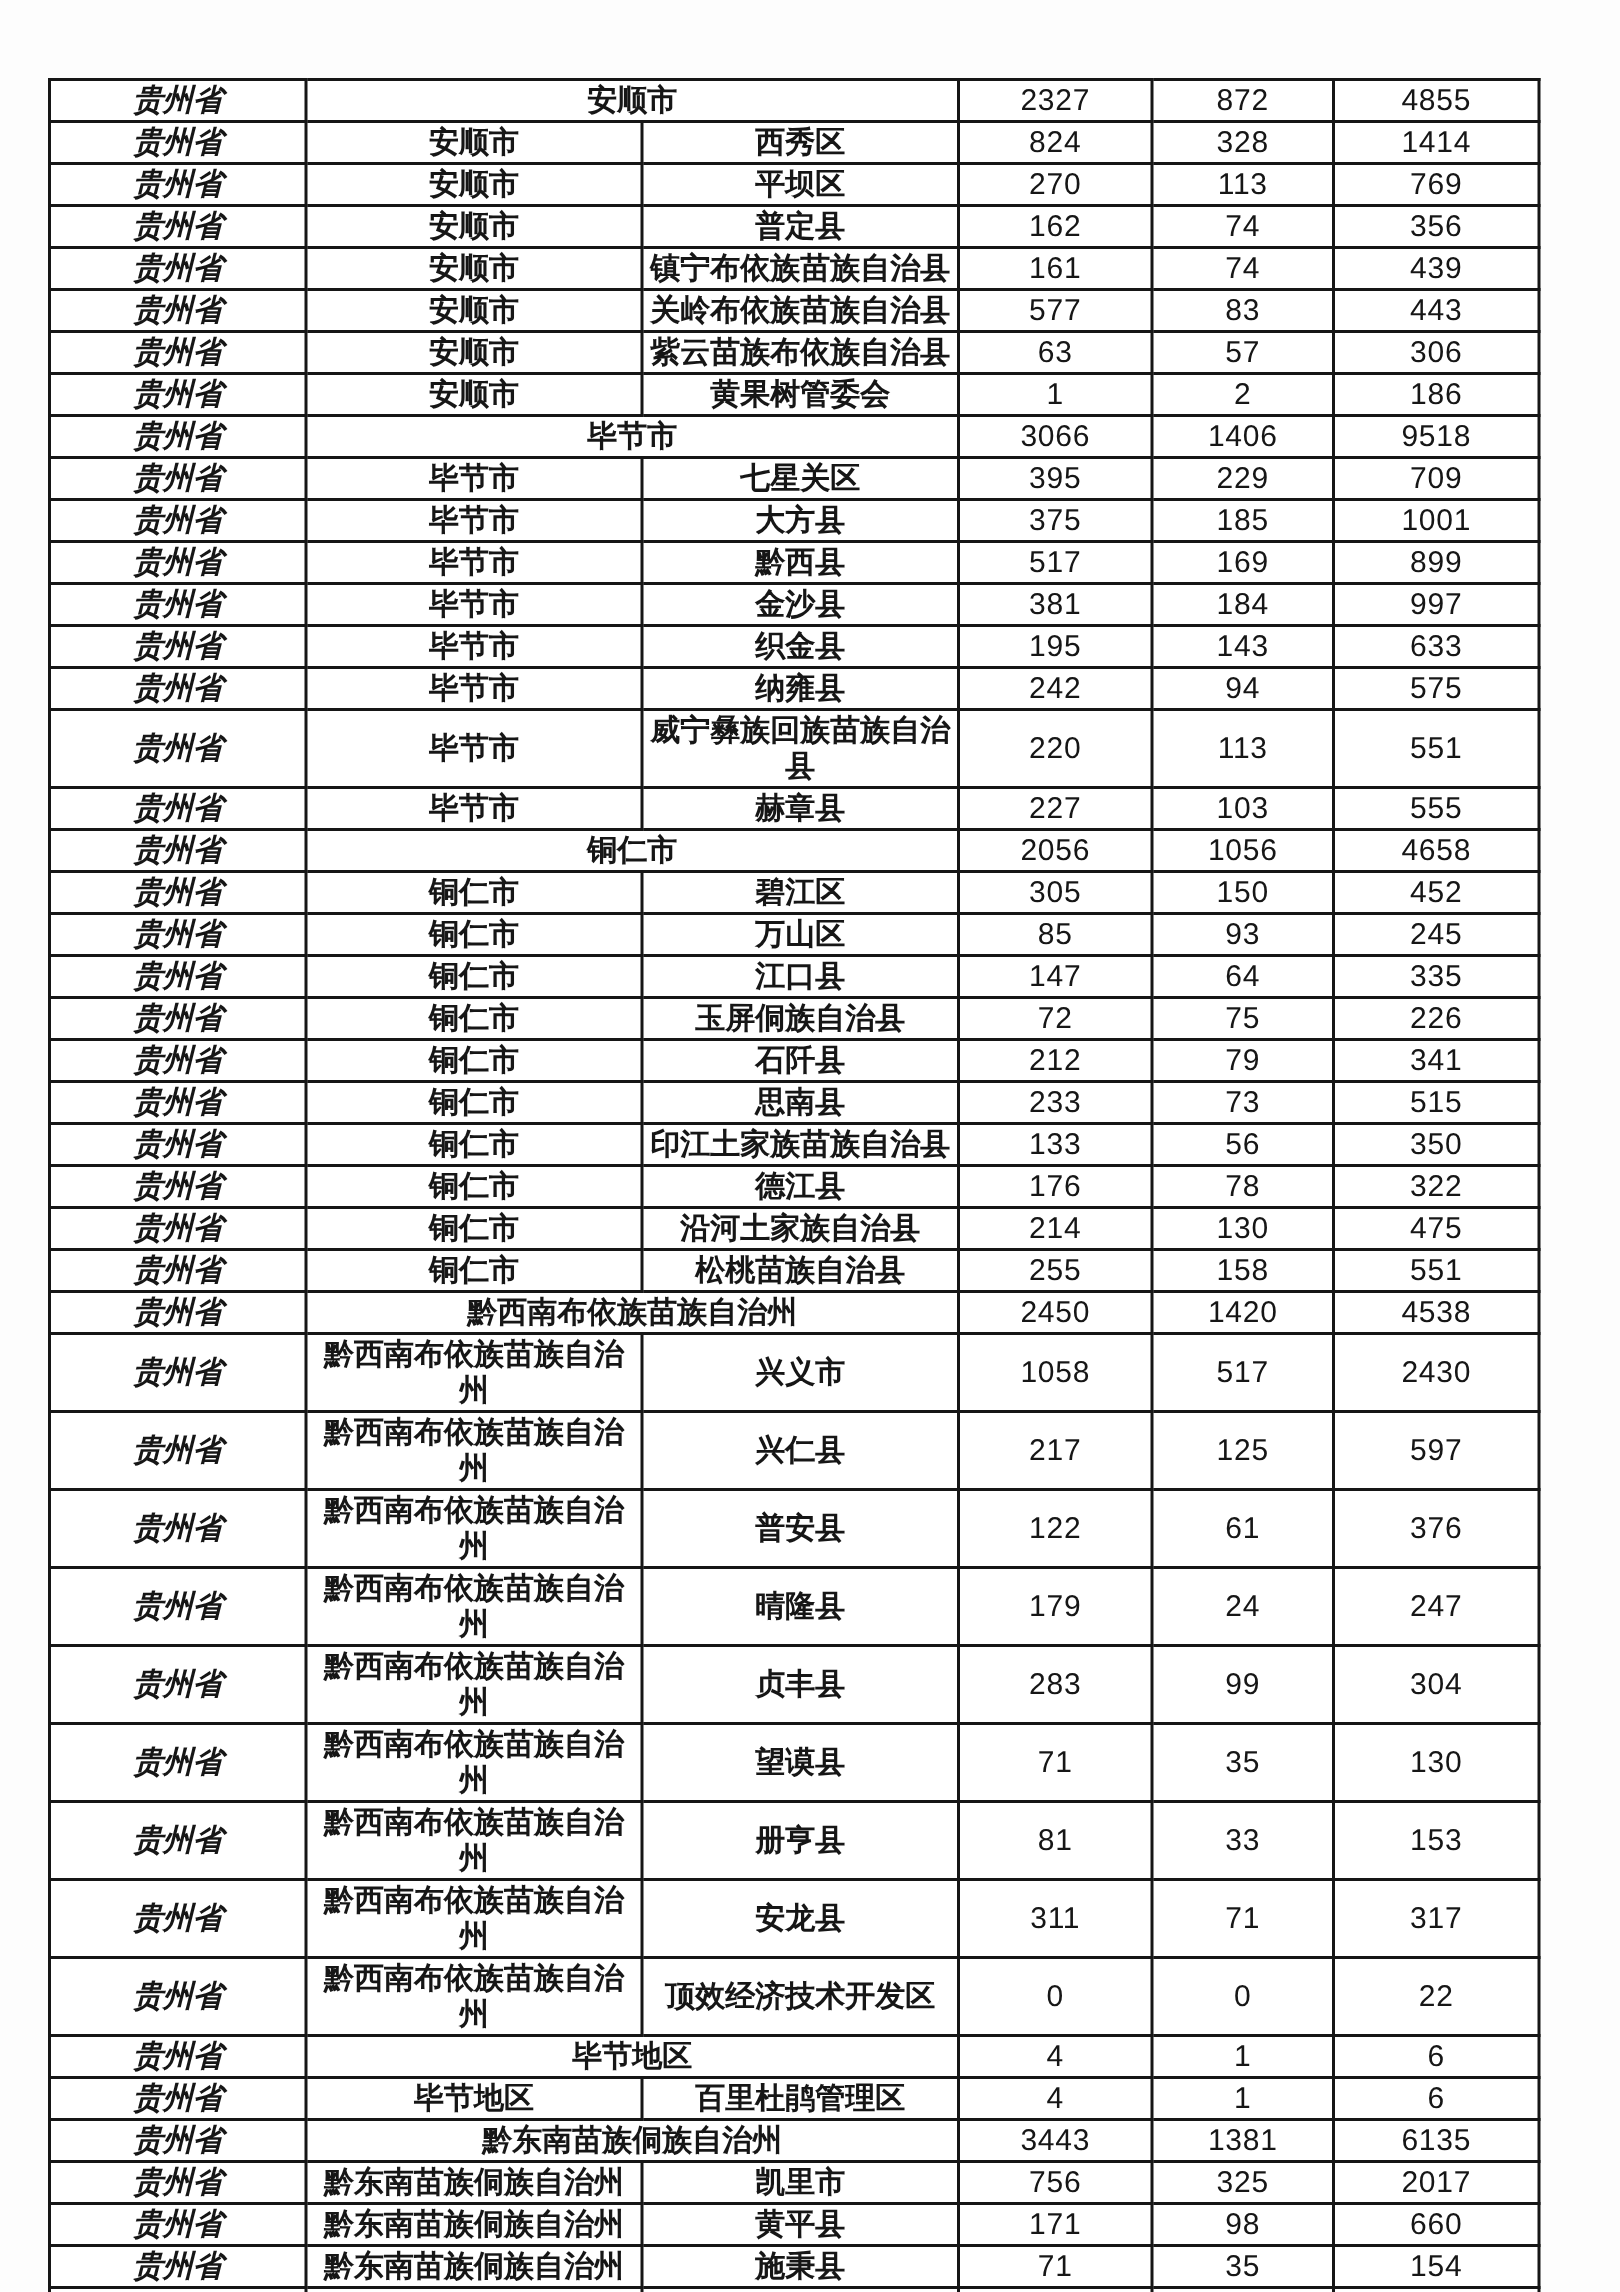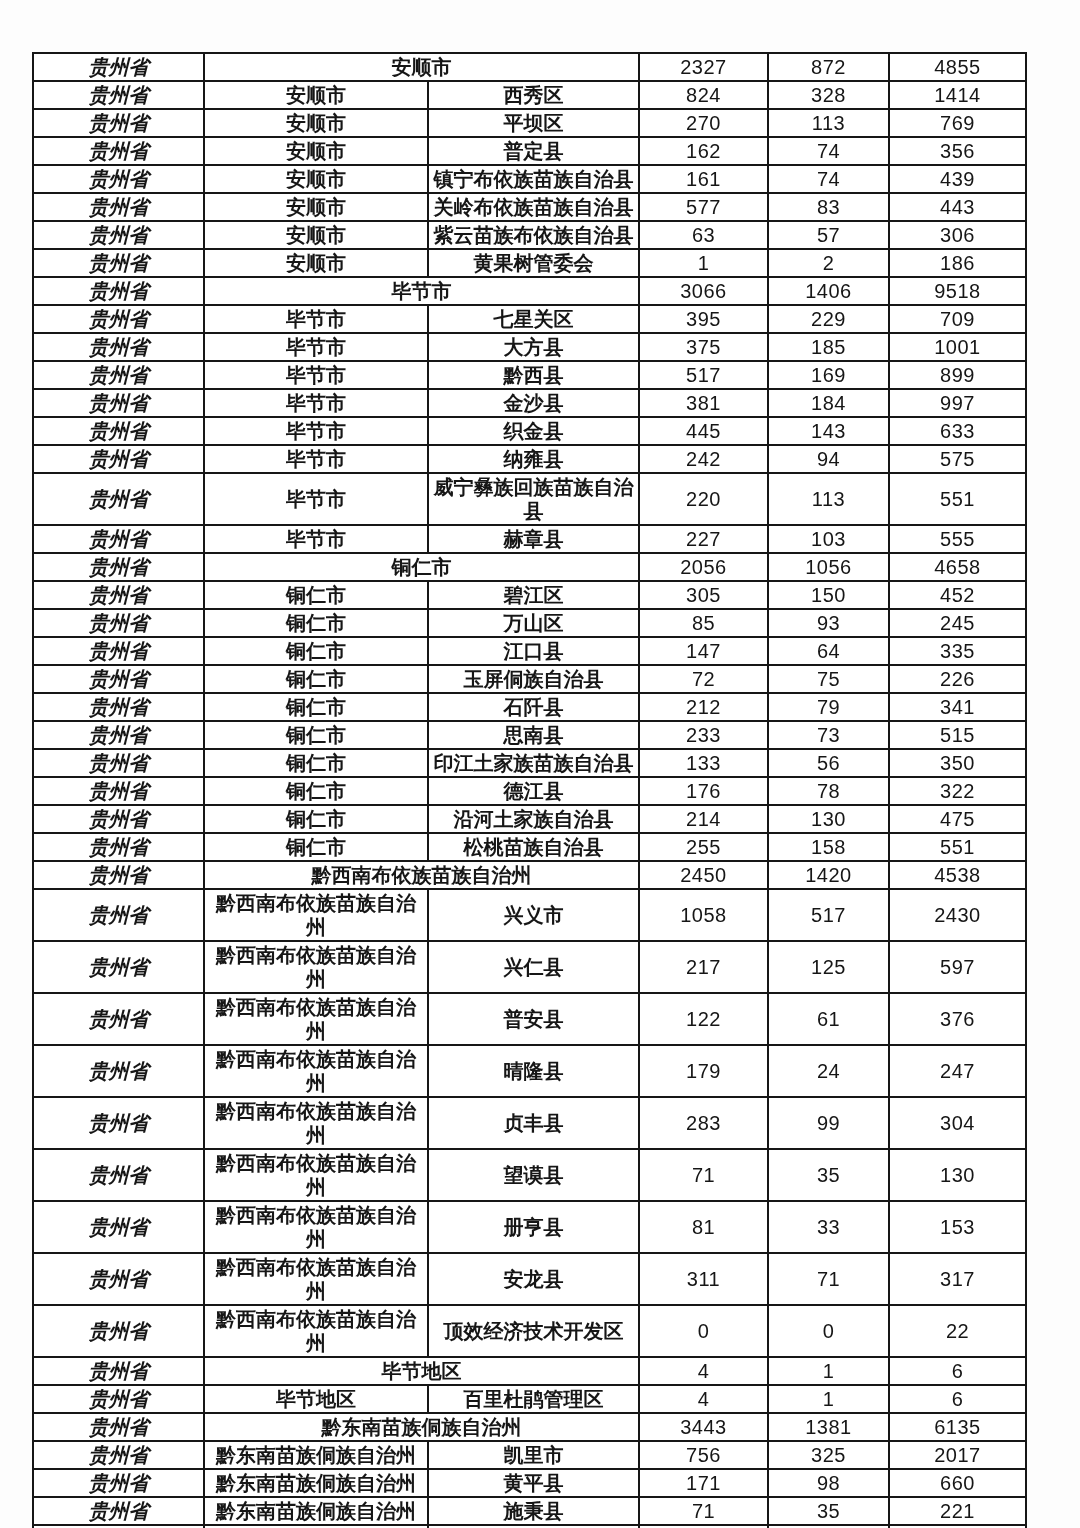--- a/index.html
+++ b/index.html
@@ -154,21 +154,21 @@
           <td class="c-region">毕节市</td>
           <td class="c-county">金沙县</td>
           <td class="c-num">381</td>
           <td class="c-num">184</td>
           <td class="c-num">997</td>
         </tr>
         <tr>
           <td class="c-prov">贵州省</td>
           <td class="c-region">毕节市</td>
           <td class="c-county">织金县</td>
-          <td class="c-num">445</td>
+          <td class="c-num">195</td>
           <td class="c-num">143</td>
           <td class="c-num">633</td>
         </tr>
         <tr>
           <td class="c-prov">贵州省</td>
           <td class="c-region">毕节市</td>
           <td class="c-county">纳雍县</td>
           <td class="c-num">242</td>
           <td class="c-num">94</td>
           <td class="c-num">575</td>
@@ -392,21 +392,21 @@
           <td class="c-num">171</td>
           <td class="c-num">98</td>
           <td class="c-num">660</td>
         </tr>
         <tr>
           <td class="c-prov">贵州省</td>
           <td class="c-region">黔东南苗族侗族自治州</td>
           <td class="c-county">施秉县</td>
           <td class="c-num">71</td>
           <td class="c-num">35</td>
-          <td class="c-num">221</td>
+          <td class="c-num">154</td>
         </tr>
         <tr>
           <td class="c-prov">贵州省</td>
           <td class="c-region">黔东南苗族侗族自治州</td>
           <td class="c-county">三穗县</td>
           <td class="c-num">215</td>
           <td class="c-num">65</td>
           <td class="c-num">187</td>
         </tr>
       </tbody>

